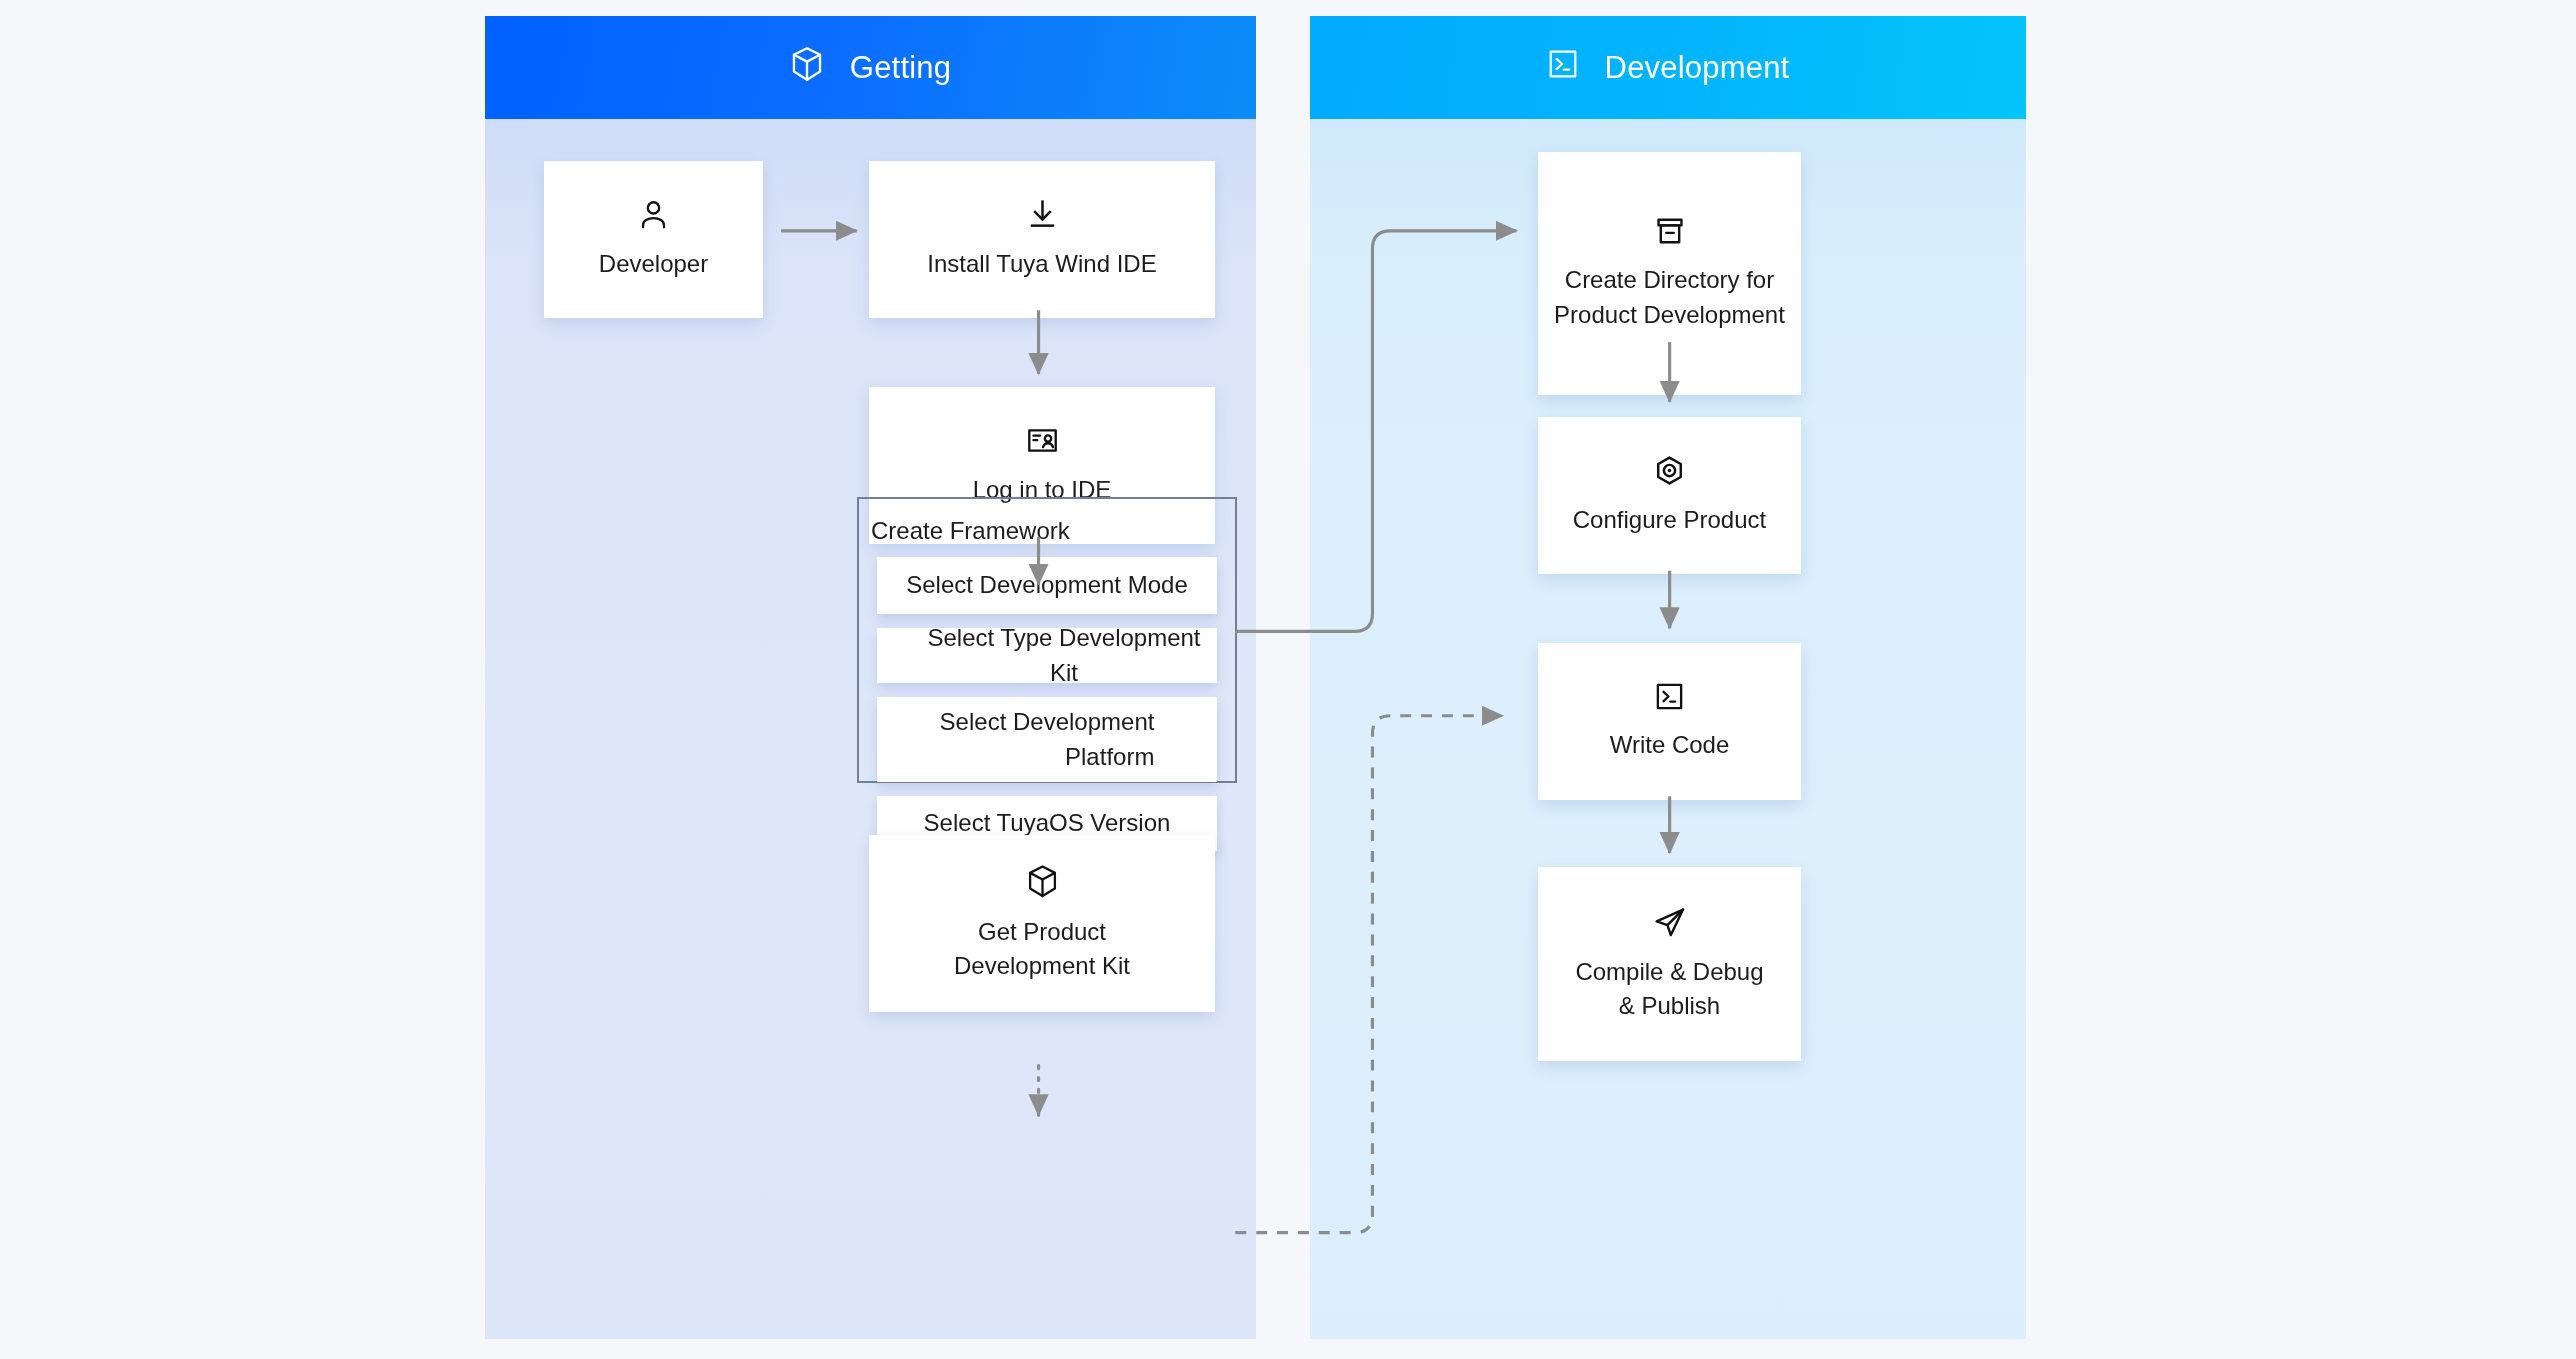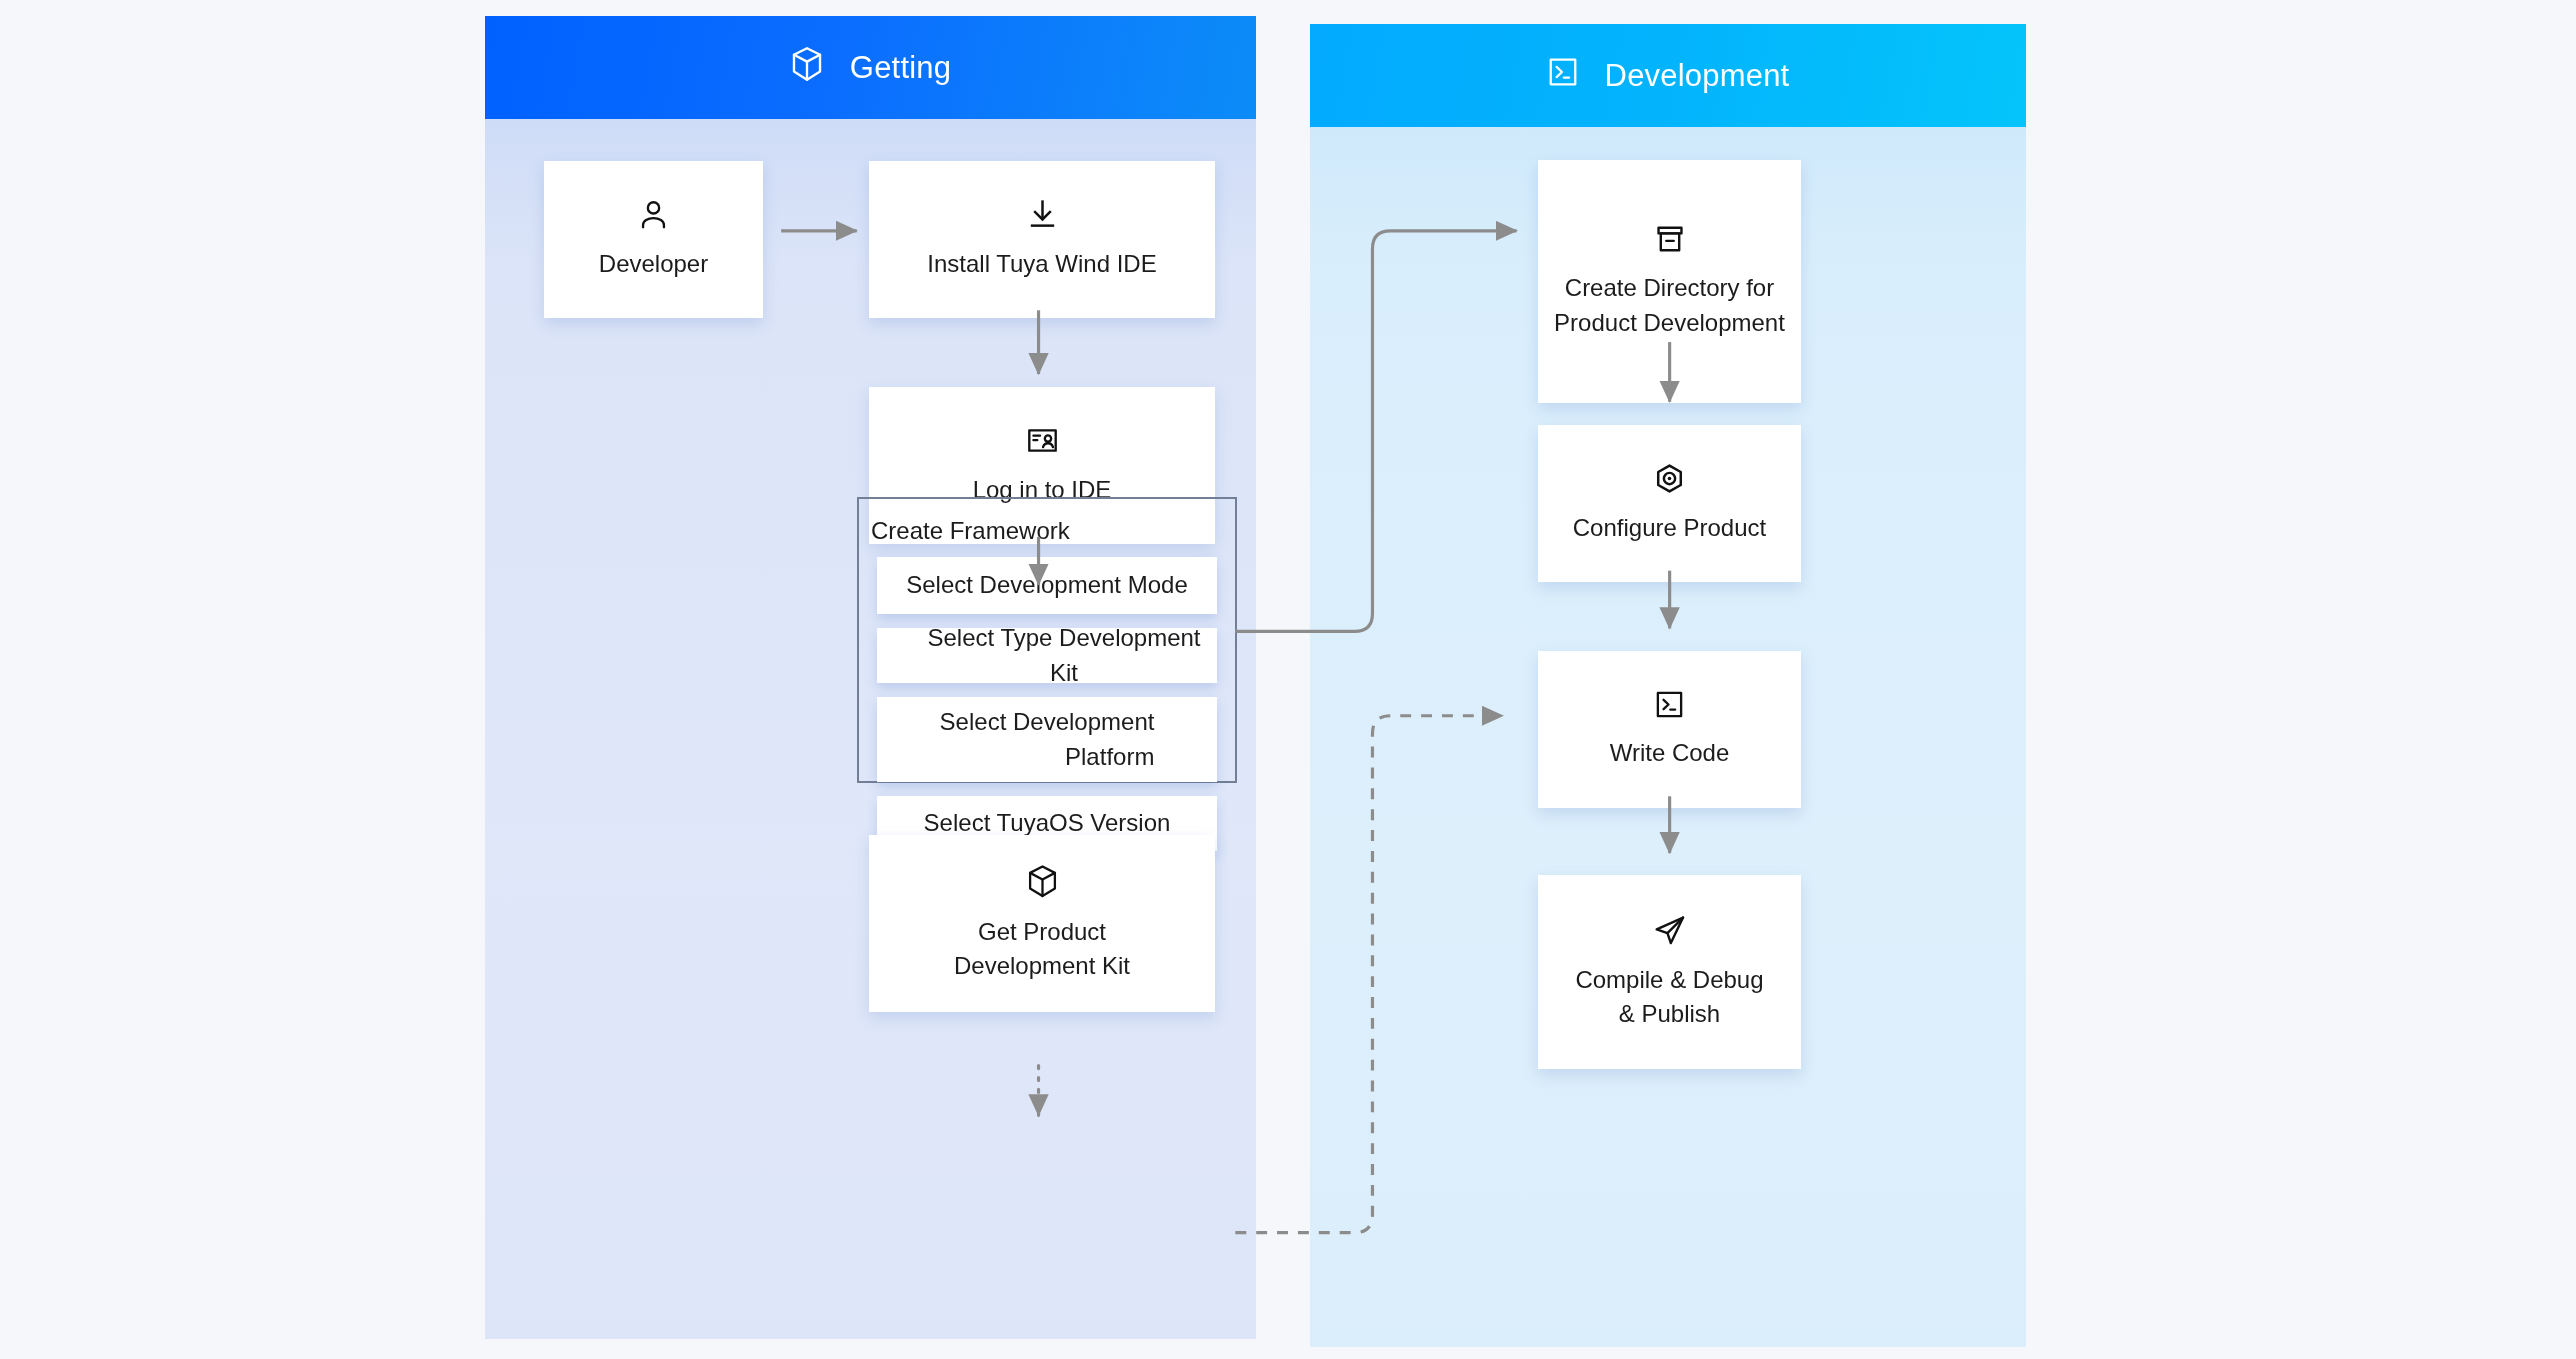--- a/index.html
+++ b/index.html
@@ -24,21 +24,21 @@
   .panel-header .ptitle { font-size: 31px; }
   .panel-body { position: relative; }
 
   #panel-getting { left: 485px; width: 771px; }
   #panel-getting .panel-header { background: linear-gradient(100deg, #0061ff 0%, #0b6dff 45%, #0c8cf8 100%); }
   #panel-getting .panel-body {
     height: 1220px;
     background: linear-gradient(180deg, #cfdcf7 0%, #dbe4f8 12%, #dfe7f9 60%, #dde6f8 100%);
   }
 
-  #panel-development { left: 1310px; width: 716px; margin-top: 8px; }
+  #panel-development { left: 1310px; width: 716px; }
   #panel-development .panel-header { background: linear-gradient(100deg, #03aaff 0%, #03b4fc 50%, #04c4fb 100%); }
   #panel-development .panel-body {
     height: 1220px;
     background: linear-gradient(180deg, #cfe9fb 0%, #d9eefc 12%, #ddeffb 60%, #dbeefb 100%);
   }
 
   
   .card {
     position: absolute;
     background: #ffffff;

